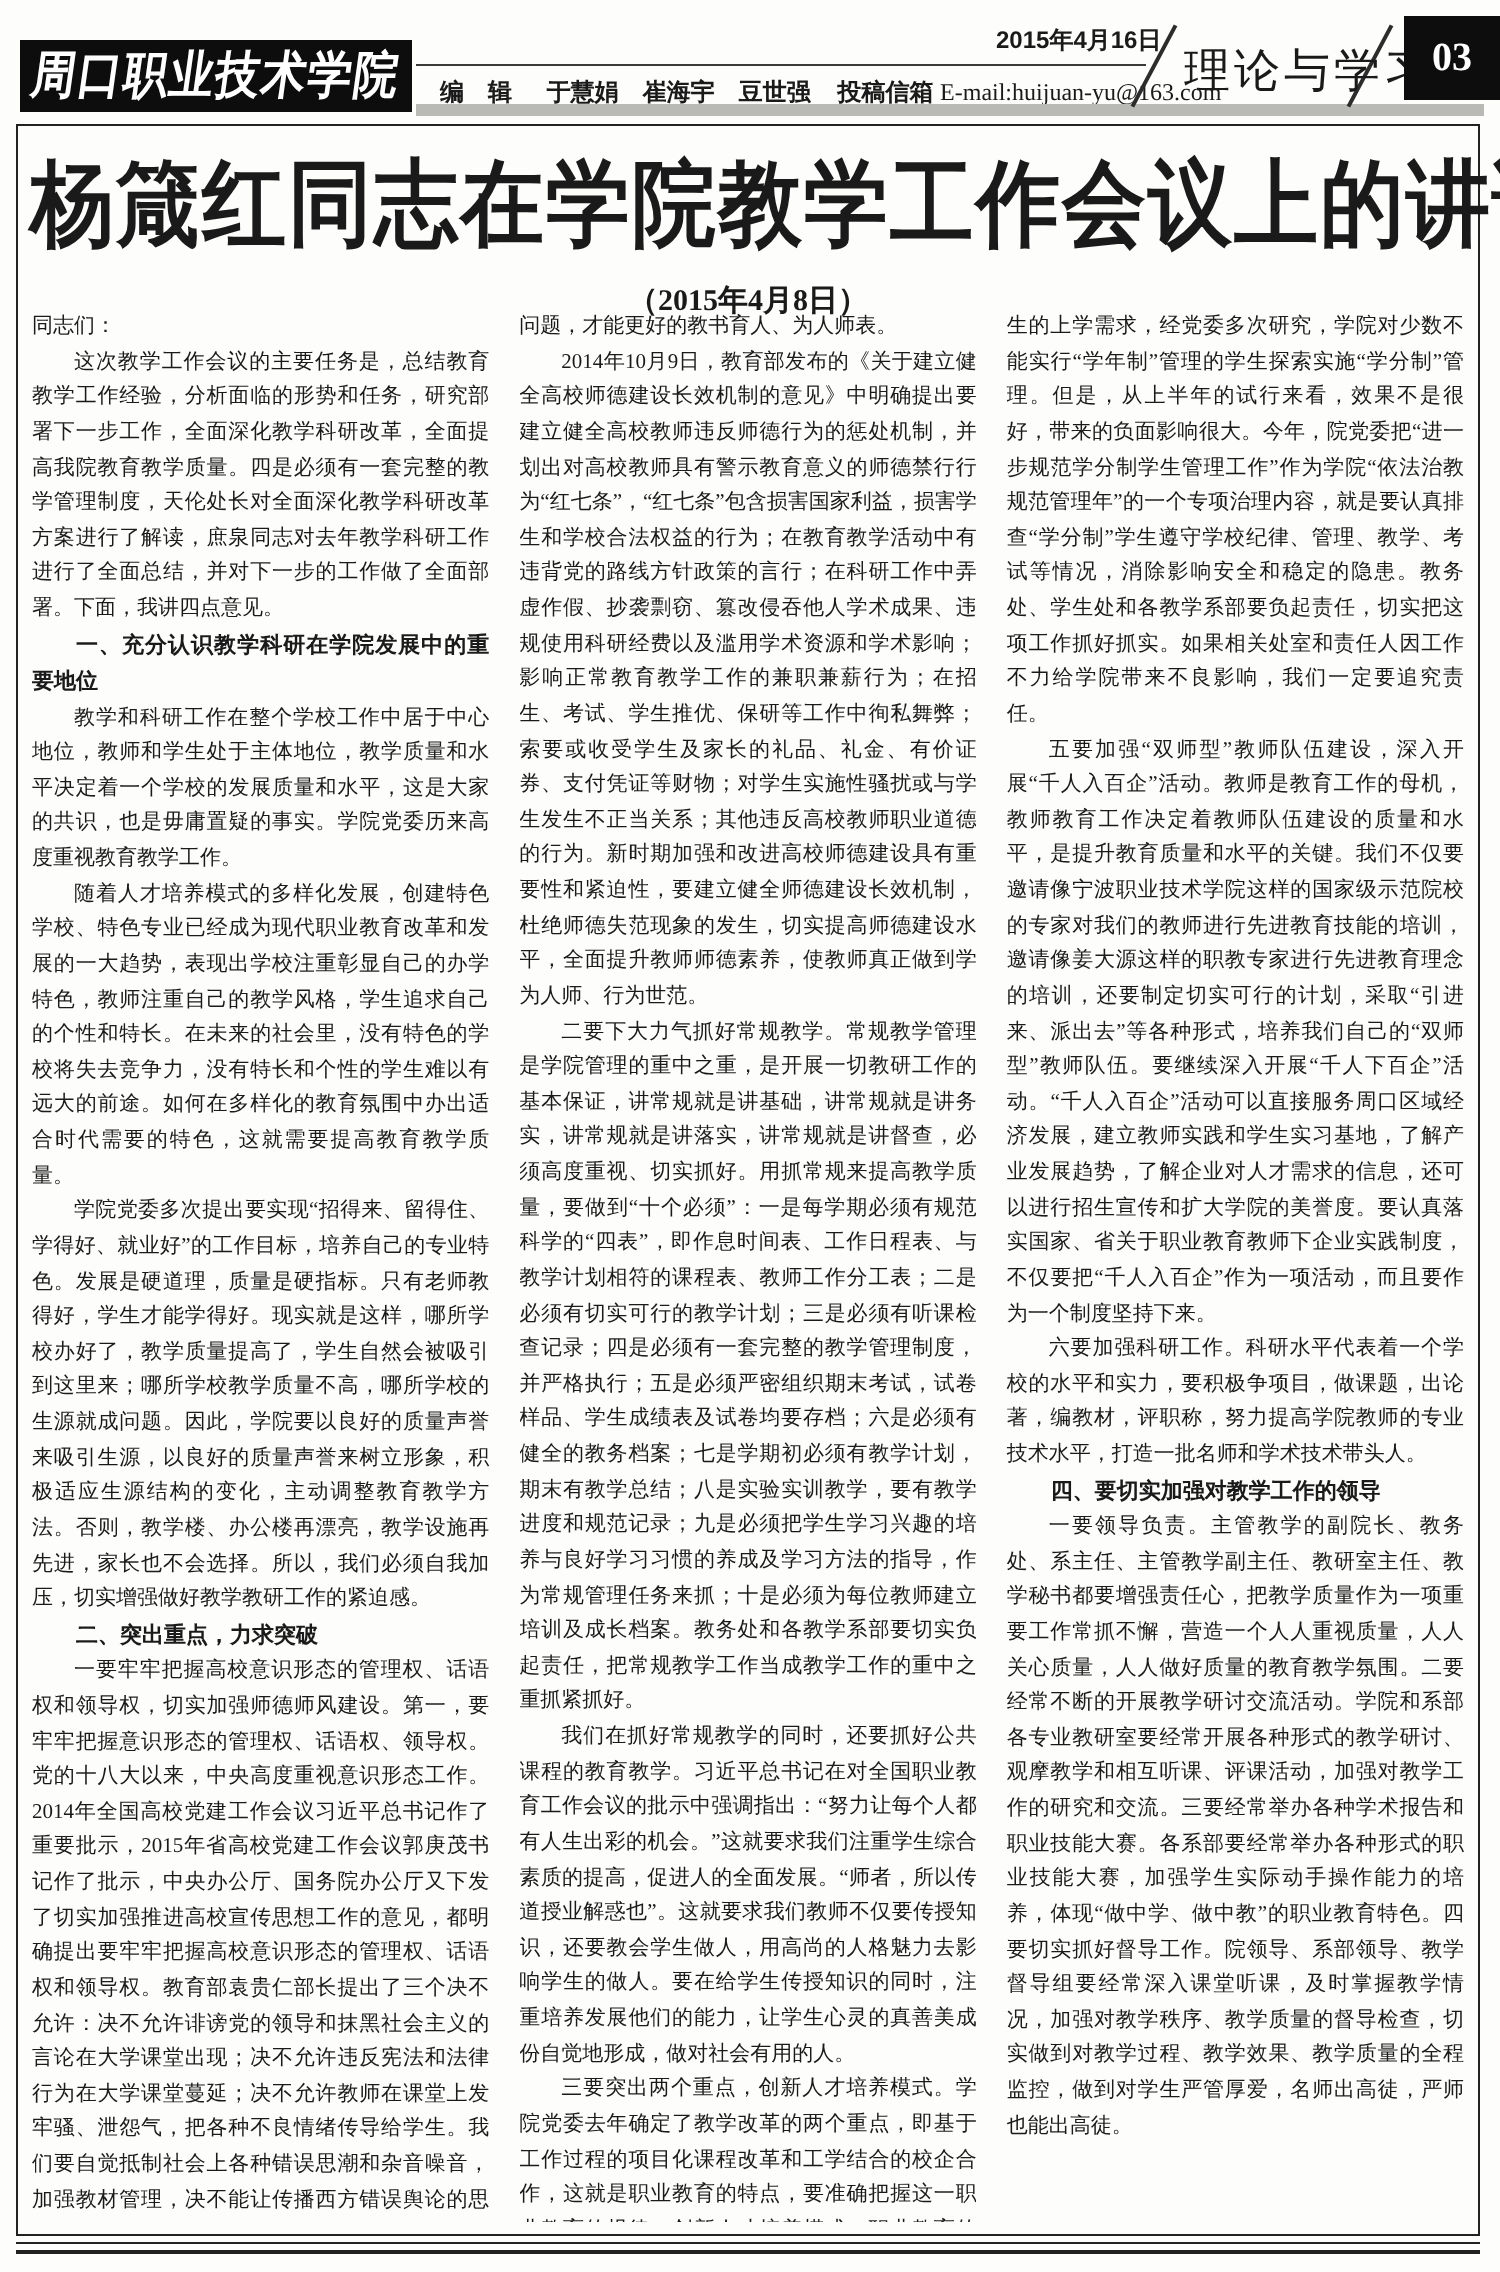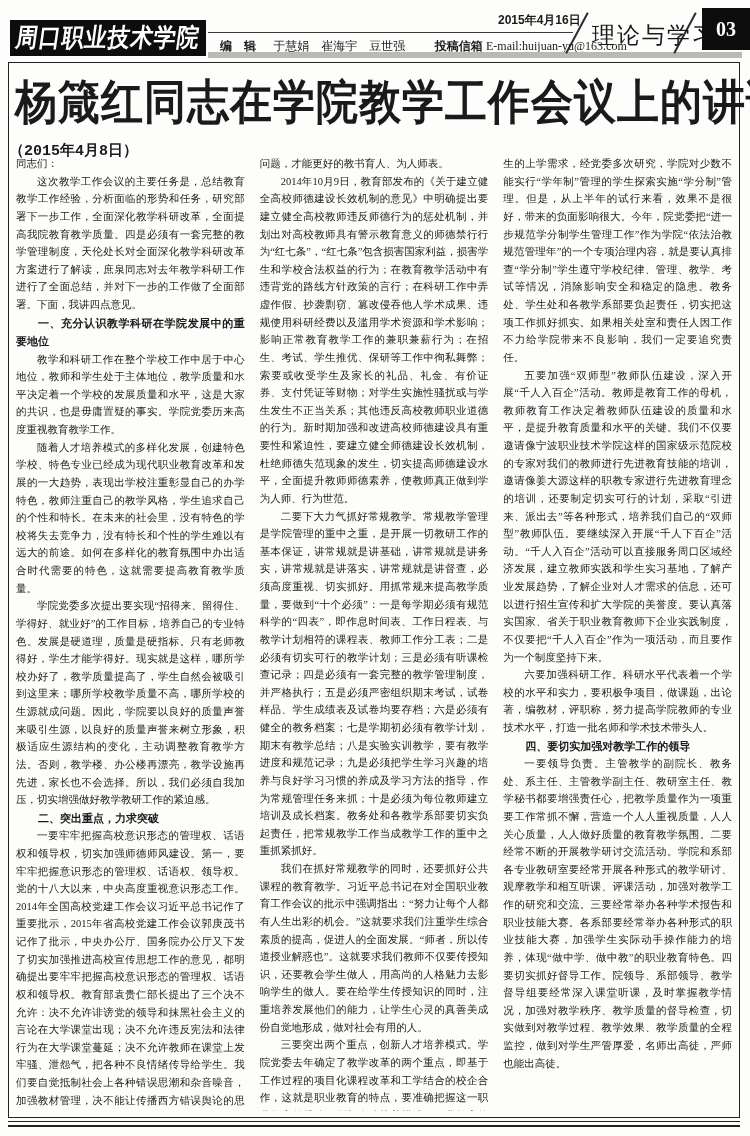--- a/index.html
+++ b/index.html
@@ -10,40 +10,40 @@
   .logo{position:absolute;left:2px;top:12px;width:196px;height:36px;background:#0d0d0d;
         display:flex;align-items:center;justify-content:center;}
   .logo span{color:#fff;font-weight:bold;font-size:22px;letter-spacing:1px;
         font-family:"Liberation Serif","DejaVu Serif",serif;transform:skewX(-8deg) scaleY(1.15);white-space:nowrap;}
   .date-line{position:absolute;left:490px;top:4px;width:110px;font-size:12px;font-weight:bold;
         font-family:"Liberation Sans","DejaVu Sans",sans-serif;}
   .rule-under-date{position:absolute;left:200px;top:24px;width:365px;height:1px;background:#3a3a3a;}
   .editor-row{position:absolute;left:212px;top:30px;width:380px;font-size:12px;white-space:nowrap;
         font-family:"Liberation Sans","DejaVu Sans",sans-serif;}
   .editor-row b{font-weight:bold;}
-  .editor-row .names{margin-left:14px;font-weight:normal;}
-  .editor-row .mailbox{margin-left:26px;}
+  .editor-row .names{margin-left:14px;font-weight:bold;}
+  .editor-row .mailbox{margin-left:10px;}
   .editor-row .email{font-family:"Liberation Serif","DejaVu Serif",serif;font-weight:normal;}
   .gray-bar{position:absolute;left:200px;top:44px;width:534px;height:6px;background:#b9b9b5;}
   .diag{position:absolute;top:2px;width:2px;height:46px;background:#2c2c2c;transform:rotate(28deg);}
   .diag.d1{left:568px;}
   .diag.d2{left:676px;}
   .section-title{position:absolute;left:584px;top:12px;font-size:23px;letter-spacing:2px;white-space:nowrap;
         font-family:"Liberation Serif","DejaVu Serif",serif;}
   .pagenum{position:absolute;left:694px;top:0px;width:48px;height:42px;background:#0d0d0d;
         display:flex;align-items:center;justify-content:center;}
   .pagenum span{color:#fff;font-size:20px;font-weight:bold;font-family:"Liberation Serif","DejaVu Serif",serif;}
   
   .frame{position:absolute;left:8px;top:62px;width:732px;height:1056px;border:1.5px solid #222;
          box-sizing:border-box;background:#fdfdfb;}
   .headline{margin:8px 6px 0 6px;text-align:center;font-size:42px;font-weight:900;letter-spacing:1px;
          font-family:"Liberation Sans","DejaVu Sans",sans-serif;white-space:nowrap;
          transform:scaleY(1.12);transform-origin:top center;}
-  .dateline{margin-top:14px;text-align:left;font-size:15px;font-weight:bold;
-         font-family:Liberation Mono, monospace;}
+  .dateline{margin-top:14px;text-align:center;font-size:15px;font-weight:bold;
+         font-family:Liberation Serif, serif;}
   .cols{position:absolute;left:0;top:88px;bottom:4px;width:100%;display:flex;gap:15px;
         padding:4px 7px 2px 7px;box-sizing:border-box;}
   .col{flex:1 1 0;overflow:hidden;text-align:justify;}
   .col p{margin:0;font-size:10.5px;line-height:1.68;text-indent:2em;
          font-family:Liberation Serif, serif;}
   .col p.noindent{text-indent:0;}
   .col p.head{font-family:"Liberation Sans","DejaVu Sans",sans-serif;font-weight:bold;font-size:11px;}
   
   .footer-rule{position:absolute;left:8px;top:1121px;width:732px;height:0;border-top:1px solid #222;}
   .footer-rule2{position:absolute;left:8px;top:1125px;width:732px;height:0;border-top:2.5px solid #222;}

